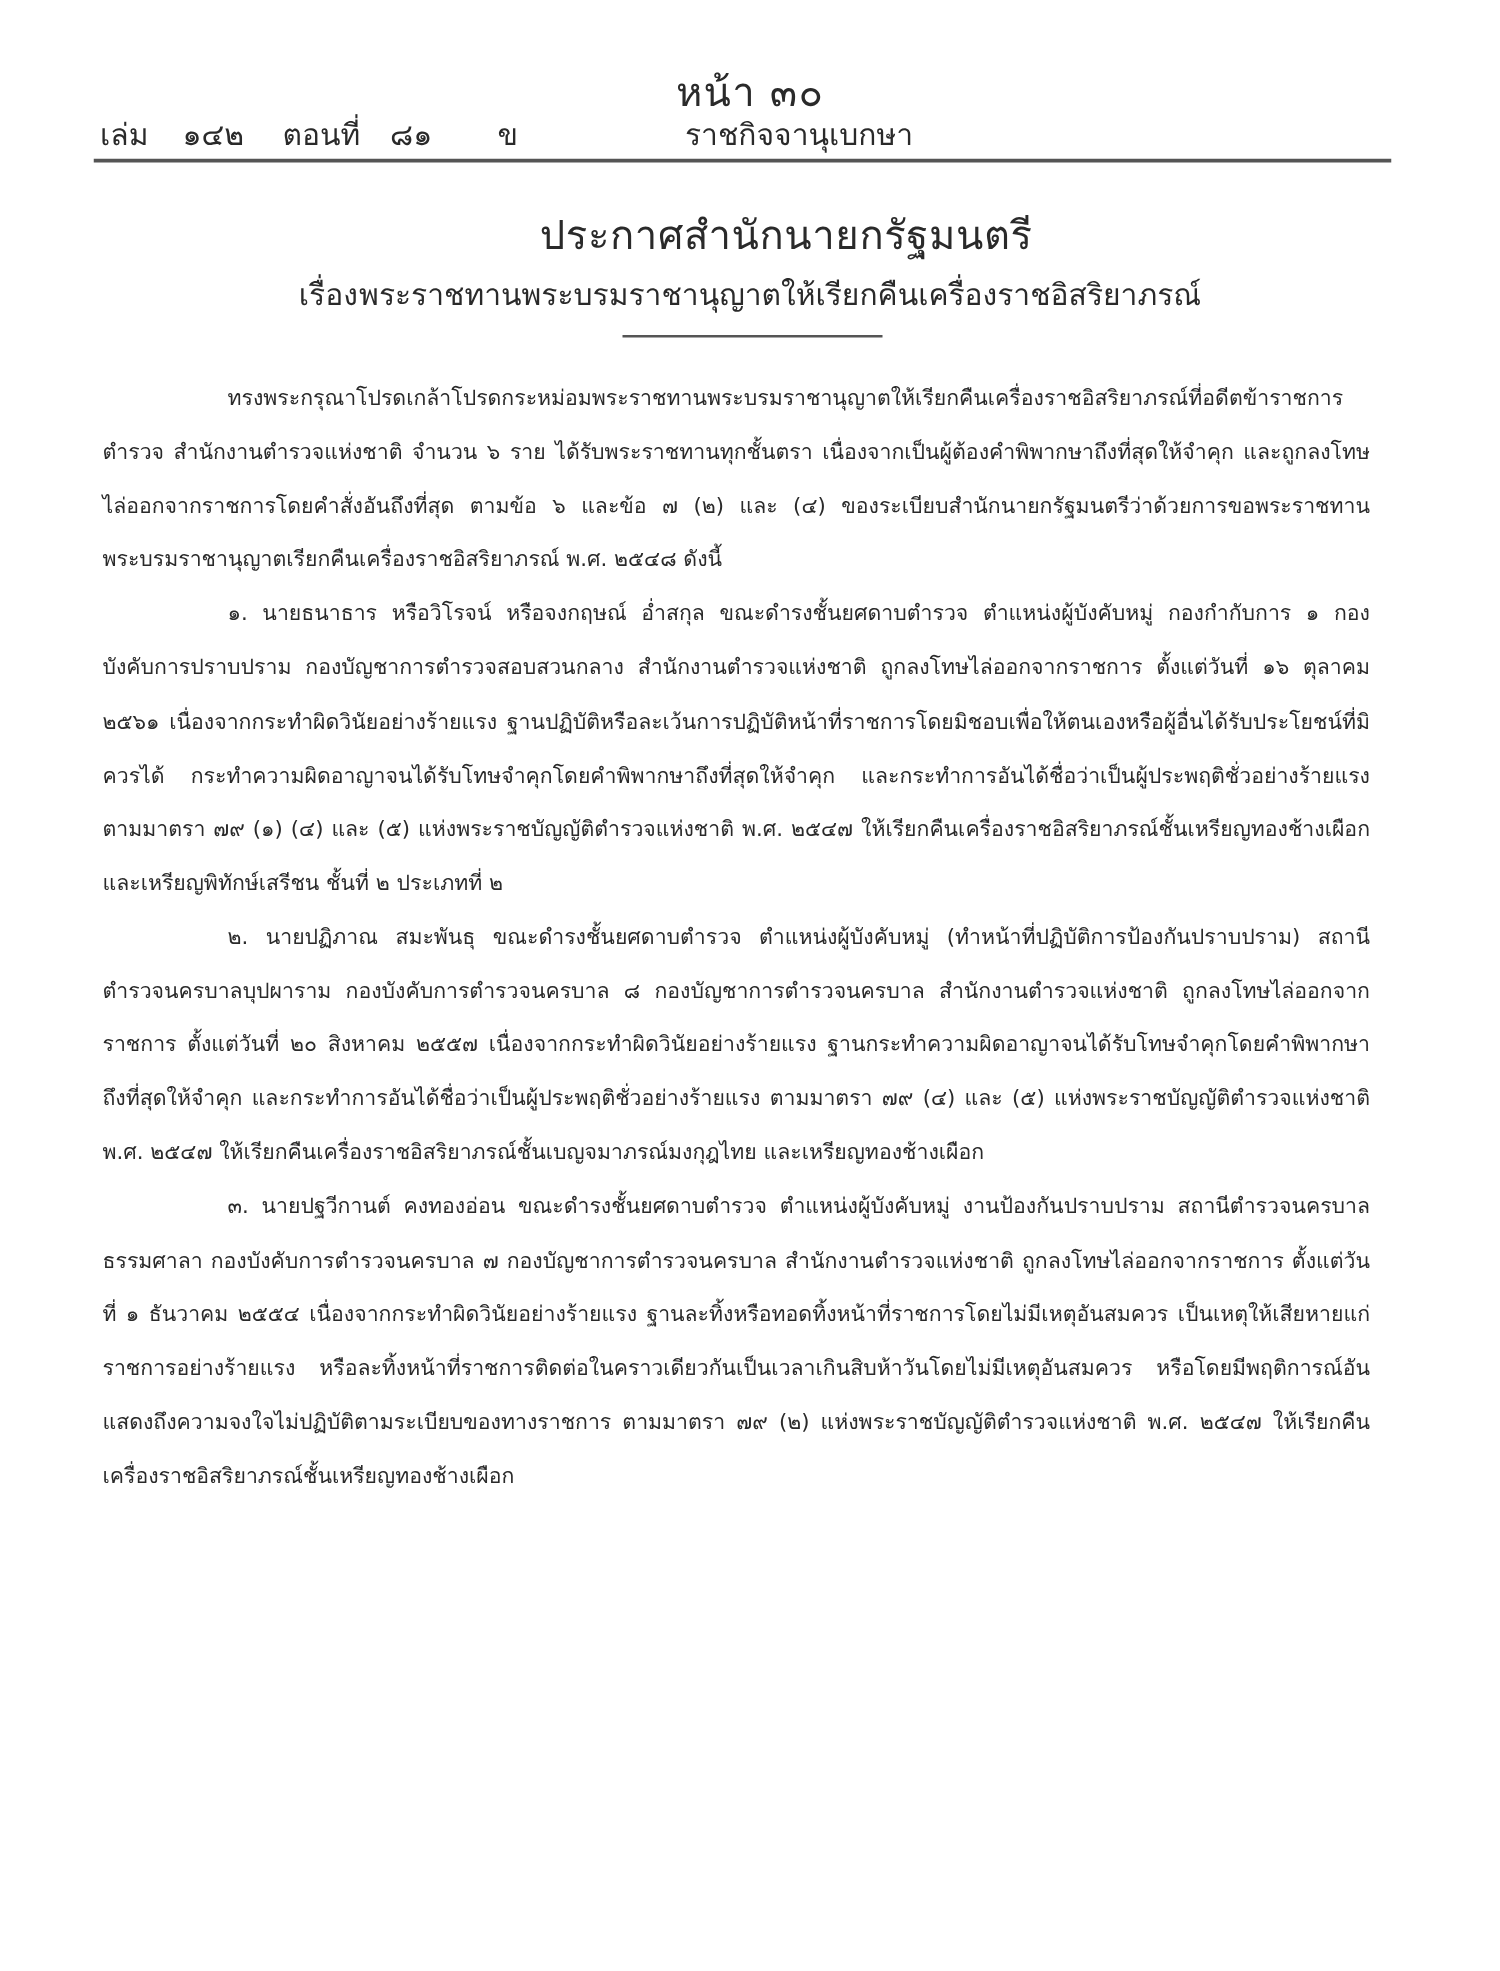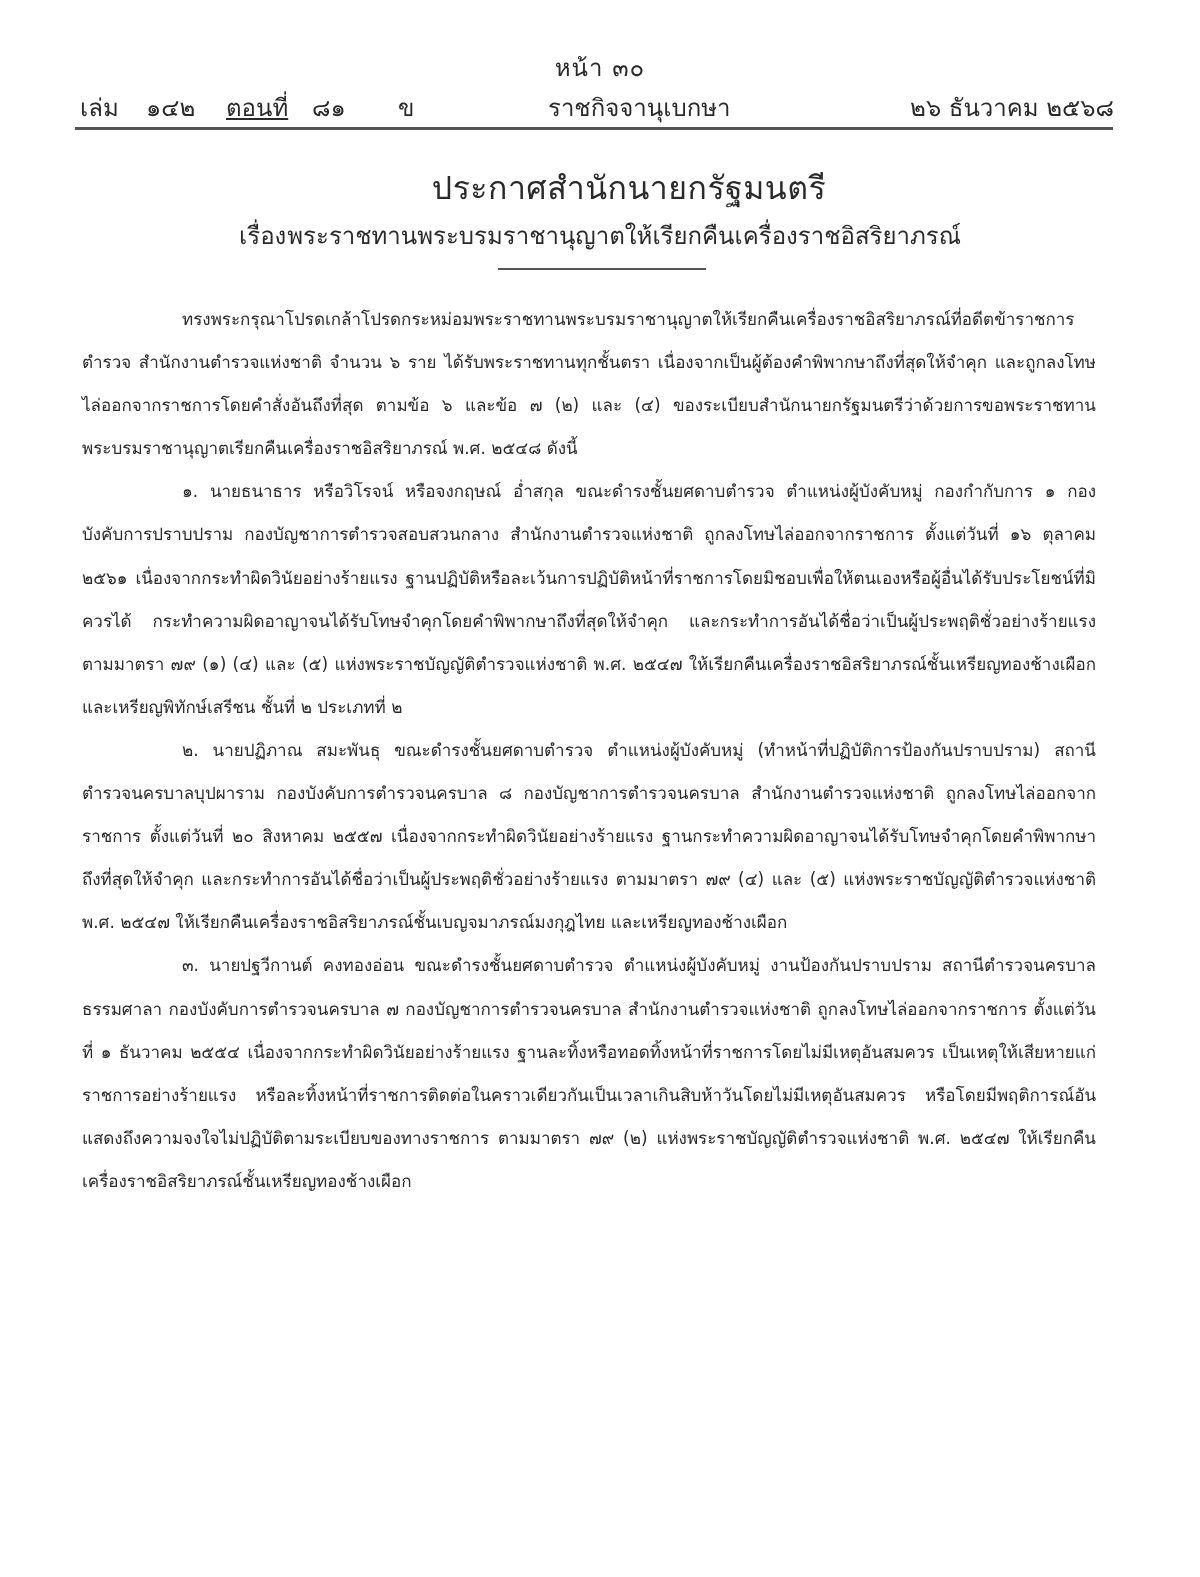--- a/index.html
+++ b/index.html
@@ -14,39 +14,39 @@
       overflow: hidden;
       color: #2a2a2a;
       font-family: "DejaVu Sans", sans-serif;
     }
     .page-no {
       position: absolute;
       top: 48px;
       left: 0;
       width: 1200px;
       text-align: center;
-      font-size: 24px;
+      font-size: 32px;
       letter-spacing: 1px;
     }
     .header-row {
       position: absolute;
       top: 88px;
       left: 80px;
       width: 1034px;
       height: 34px;
       font-size: 24px;
     }
     .header-row span {
       position: absolute;
       top: 0;
       white-space: nowrap;
     }
     .h-volume { left: 0; font-family: Liberation Serif, serif; }
     .h-volume-no { left: 66px; }
-    .h-section { left: 146px; text-decoration: underline; }
+    .h-section { left: 146px; }
     .h-section-no { left: 232px; }
     .h-part { left: 318px; }
     .h-gazette { left: 424px; margin-left: 44px; }
     .h-date { right: 0; }
     .header-rule {
       position: absolute;
       top: 127px;
       left: 75px;
       width: 1038px;
       height: 3px;
@@ -98,21 +98,20 @@
 
 <div class="page-no">หน้า ๓๐</div>
 
 <div class="header-row">
   <span class="h-volume">เล่ม</span>
   <span class="h-volume-no">๑๔๒</span>
   <span class="h-section">ตอนที่</span>
   <span class="h-section-no">๘๑</span>
   <span class="h-part">ข</span>
   <span class="h-gazette">ราชกิจจานุเบกษา</span>
-  <span class="h-date">๒๖ ธันวาคม ๒๕๖๘</span>
 </div>
 
 <div class="header-rule"></div>
 
 <div class="title">ประกาศสำนักนายกรัฐมนตรี</div>
 
 <div class="subject">
   <span class="label">เรื่อง</span><span>พระราชทานพระบรมราชานุญาตให้เรียกคืนเครื่องราชอิสริยาภรณ์</span>
 </div>
 

